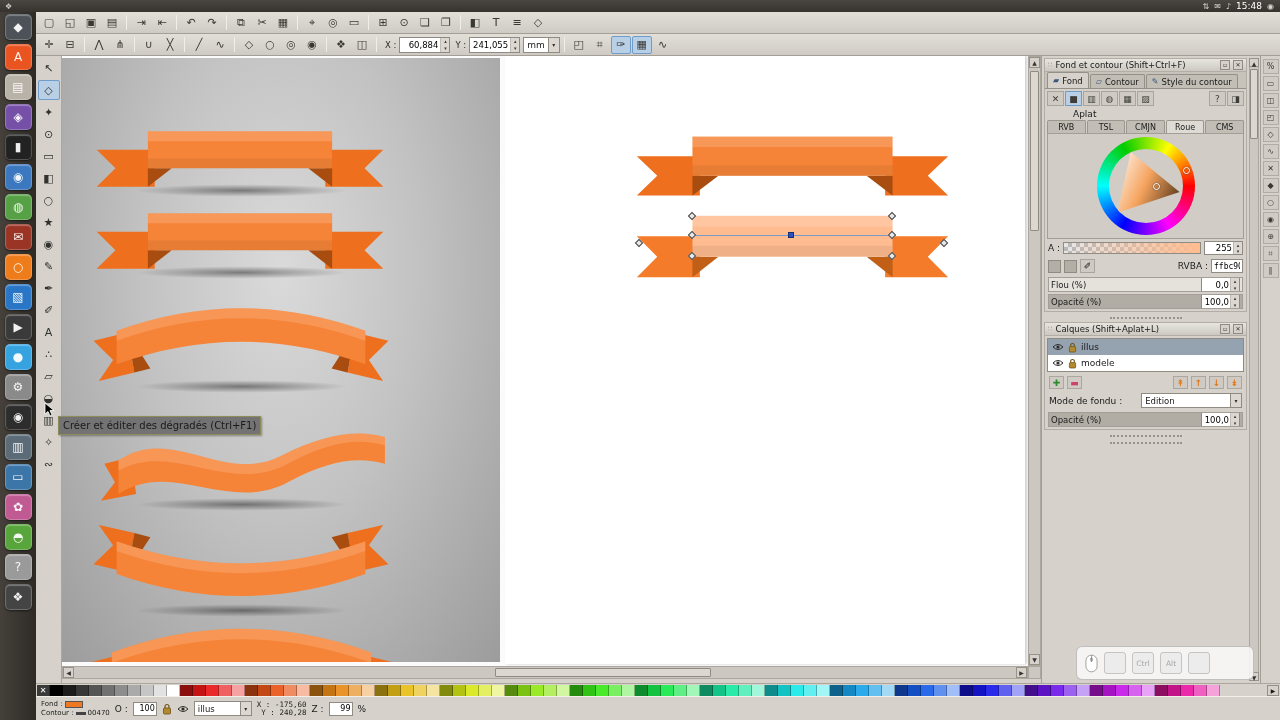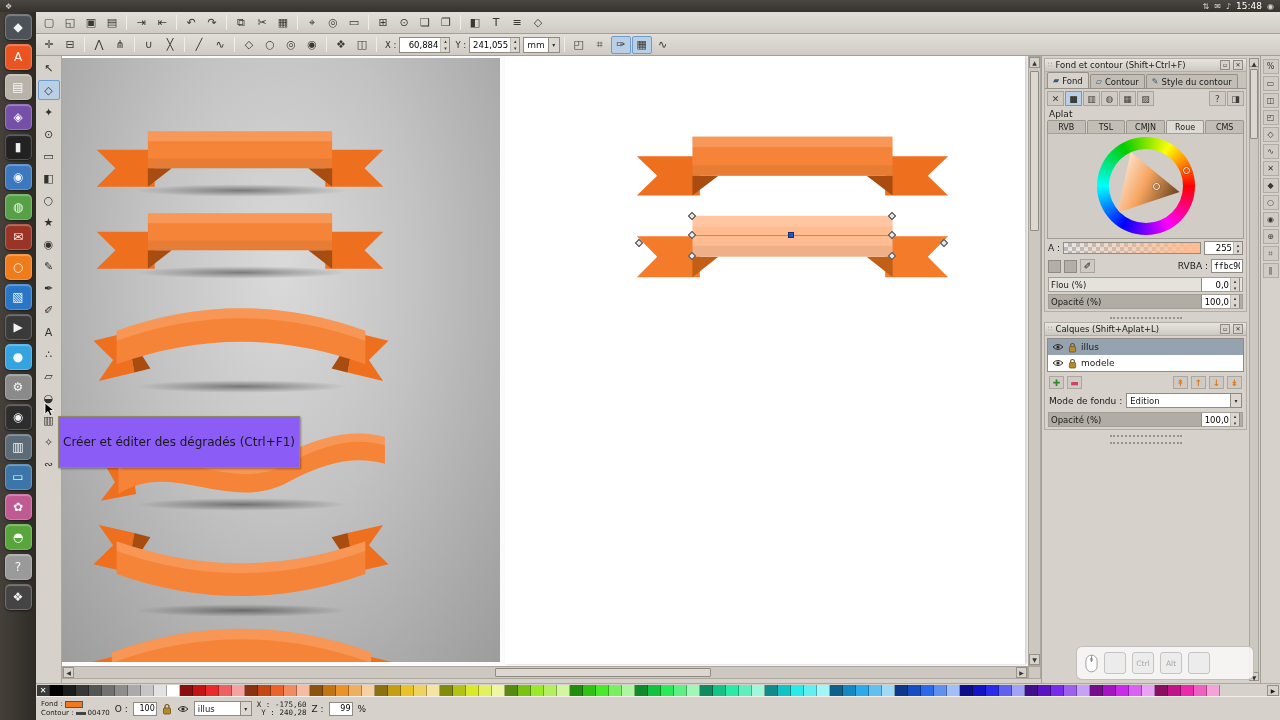--- a/index.html
+++ b/index.html
@@ -44,21 +44,21 @@
   #page { position:absolute; left:443px; top:0; width:520px; height:608px; background:#ffffff; box-shadow:2px 0 3px rgba(0,0,0,.18); }
   .rib { position:absolute; overflow:visible; }
   .shadow { position:absolute; background:radial-gradient(ellipse, rgba(0,0,0,.42) 0%, rgba(0,0,0,0) 68%); border-radius:50%; }
 
   
   #nodes { position:absolute; left:130px; top:154px; width:315px; height:73px; }
   .gline { position:absolute; height:1px; background:#7d9ac6; }
   .nd { position:absolute; width:6px; height:6px; background:#e8e8e8; border:1px solid #444; transform:rotate(45deg); }
   .nd.center { background:#2b52c8; border-color:#16306e; transform:none; }
 
-  #tooltip { position:absolute; left:58px; top:416px; background:#8b5cf6; border:1px solid #8f8c5c; padding:18px 4px; font-size:12px; white-space:nowrap; z-index:70; box-shadow:1px 1px 2px rgba(0,0,0,.35); }
+  #tooltip { position:absolute; left:58px; top:416px; background:#737373; border:1px solid #8f8c5c; padding:3px 4px; font-size:10px; white-space:nowrap; z-index:70; box-shadow:1px 1px 2px rgba(0,0,0,.35); }
   #cursor { position:absolute; left:44px; top:403px; z-index:71; }
 
   
   .sb { position:absolute; background:#ccc8c1; border:1px solid #aba69e; }
   #vscroll { left:1028px; top:56px; width:13px; height:610px; }
   #hscroll { left:62px; top:666px; width:966px; height:13px; }
   #scorner { left:1028px; top:666px; width:13px; height:13px; }
   .sb-btn { position:absolute; width:11px; height:11px; background:#d6d2cb; border:1px solid #979288; font-size:6px; line-height:9px; text-align:center; color:#333; }
   .sb-thumb { position:absolute; background:#dcd8d1; border:1px solid #8f8a82; border-radius:1px; }
 
@@ -71,21 +71,21 @@
   .dock-title { flex:1; white-space:nowrap; overflow:hidden; }
   .dock-btn { width:10px; height:10px; flex:none; border:1px solid #8f8a82; background:#d6d2cb; font-size:6px; line-height:8px; text-align:center; color:#333; }
   .tabs { display:flex; align-items:flex-end; height:17px; padding:1px 2px 0; background:#c7c3bb; border-bottom:1px solid #948f87; }
   .tab { display:flex; align-items:center; gap:3px; padding:1px 5px; height:14px; border:1px solid #948f87; border-bottom:none; background:#c2beb6; font-size:8.5px; border-radius:2px 2px 0 0; margin-right:1px; white-space:nowrap; }
   .tab.active { background:#d6d2cb; height:16px; }
   .tabic { font-size:8px; color:#39587c; }
   .ftypes { display:flex; gap:1px; padding:2px 2px 1px; align-items:center; }
   .ftbtn { width:17px; height:15px; flex:none; border:1px solid #a9a49c; background:#cfcbc4; display:flex; align-items:center; justify-content:center; font-size:9px; color:#3f3d38; }
   .ftbtn.active { background:#b9cfe6; border-color:#6f9cc9; }
   .fspacer { flex:1; }
-  #aplat { padding:2px 4px 1px; font-size:9px; }
+  #aplat { padding:2px 4px 1px; font-size:9px;margin-left:24px; }
   .ctabs { display:flex; gap:1px; padding:0 2px; }
   .ctab { flex:1; text-align:center; font-size:8px; padding:2px 0 1px; border:1px solid #9b968e; border-bottom:none; background:#c2beb6; border-radius:2px 2px 0 0; }
   .ctab.active { background:#dedbd4; }
   .wheelbox { height:106px; margin:0 2px; border:1px solid #a39e96; background:#d1cdc6; position:relative; display:flex; align-items:center; justify-content:center; }
   .wheel { width:98px; height:98px; border-radius:50%; position:relative; background:conic-gradient(from 90deg, #ff0000, #ff00ff, #0000ff, #00ffff, #00cc00, #ffff00, #ff0000); }
   .hole { position:absolute; inset:12px; border-radius:50%; background:#d1cdc6; }
   .tri { position:absolute; inset:12px; border-radius:50%; clip-path:polygon(30% 4%, 96% 58%, 12% 86%); background:linear-gradient(115deg, #ffffff 6%, #f6a45f 48%, #35200a 96%); }
   .mk { position:absolute; width:7px; height:7px; border:1.5px solid #fff; border-radius:50%; box-shadow:0 0 1px #000, inset 0 0 1px #000; }
   .arow, .rrow { display:flex; align-items:center; gap:3px; padding:2px 3px; }
   .atrack { flex:1; height:12px; border:1px solid #8f8a82;
@@ -101,21 +101,21 @@
   .slrow .sl-label { position:relative; z-index:2; font-size:8.5px; }
   .slrow .valwrap { position:relative; z-index:2; margin-left:auto; height:16px; }
 
   
   .llist { margin:2px; border:1px solid #8f8a82; background:#fff; }
   .lrow { height:16px; display:flex; align-items:center; gap:4px; padding:0 4px; font-size:9px; }
   .lrow.selected { background:#95a2b0; }
   .lic { display:flex; align-items:center; }
   .lactions { display:flex; align-items:center; gap:3px; padding:2px 4px; }
   .act { width:15px; height:13px; flex:none; border:1px solid #aba69e; background:#cfcbc4; display:flex; align-items:center; justify-content:center; font-size:9px; font-weight:bold; }
-  .brow { display:flex; align-items:center; gap:4px; padding:2px 4px; font-size:9px; }
+  .brow { display:flex; align-items:center; gap:19px; padding:2px 4px; font-size:9px; }
   .combo { flex:1; height:15px; background:#fff; border:1px solid #8f8a82; display:flex; align-items:center; padding-left:3px; font-size:8.5px; }
   .grip { width:72px; margin:5px auto 3px; border-top:2px dotted #97928a; }
 
   
   #snapbar { position:absolute; left:1260px; top:56px; width:20px; height:627px; background:#d6d2cb; border-left:1px solid #a39e96; display:flex; flex-direction:column; align-items:center; gap:2px; padding-top:3px; z-index:21; }
   .snap { width:16px; height:15px; flex:none; border:1px solid #b0aba3; background:#d0ccc5; font-size:8px; display:flex; align-items:center; justify-content:center; color:#3a3833; }
 
   
   #palette { position:absolute; left:36px; top:683px; width:1244px; height:13px; background:#d6d2cb; border-top:1px solid #aba69e; display:flex; align-items:center; padding:1px 1px; overflow:hidden; }
   .sw { width:13px; height:11px; flex:none; border-right:1px solid rgba(0,0,0,.28); }

